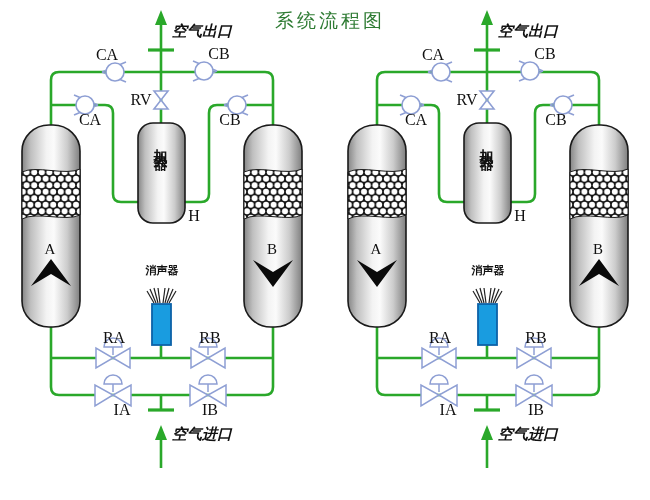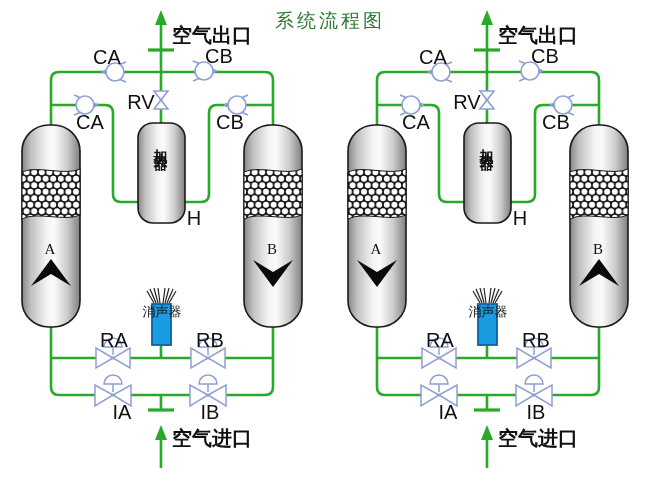--- a/index.html
+++ b/index.html
@@ -2,23 +2,23 @@
 <html><head>
 <meta charset="utf-8">
 <style>
   html,body{margin:0;padding:0;background:#ffffff;}
   #stage{position:relative;width:650px;height:500px;background:#ffffff;overflow:hidden;
          font-family:"Liberation Sans",sans-serif;}
   .diagram{position:absolute;top:0;width:326px;height:500px;}
   .diagram svg{position:absolute;left:0;top:0;}
   .lbl{position:absolute;transform:translateX(-50%);white-space:nowrap;color:#111;}
   .lbl-left{position:absolute;white-space:nowrap;color:#111;}
-  .tag{font-family:Liberation Sans, sans-serif;font-size:20px;}
-  .zh-bold{font-family:"Liberation Sans",sans-serif;font-weight:700;font-size:20px;}
-  .zh-small{font-family:"Liberation Sans",sans-serif;font-weight:400;font-size:13px;margin-top:40px;}
+  .tag{font-family:Liberation Serif, serif;font-size:16px;}
+  .zh-bold{font-family:"Liberation Sans",sans-serif;font-weight:700;font-size:15px;font-style:italic;}
+  .zh-small{font-family:"Liberation Sans",sans-serif;font-weight:700;font-size:11px;}
   .heater-lbl{writing-mode:vertical-rl;text-orientation:upright;letter-spacing:4px;
               font-family:"Liberation Sans",sans-serif;font-weight:700;font-size:14px;}
   .caption{font-family:"Liberation Serif",serif;font-size:15px;}
   .title{position:absolute;left:330px;top:8px;transform:translateX(-50%);
          font-family:"Liberation Serif",serif;font-size:19px;letter-spacing:3px;
          color:#2e7b33;white-space:nowrap;text-align:right;}
   .tower-letter{font-family:"Liberation Serif",serif;font-size:15px;}
 </style>
 </head>
 <body>

